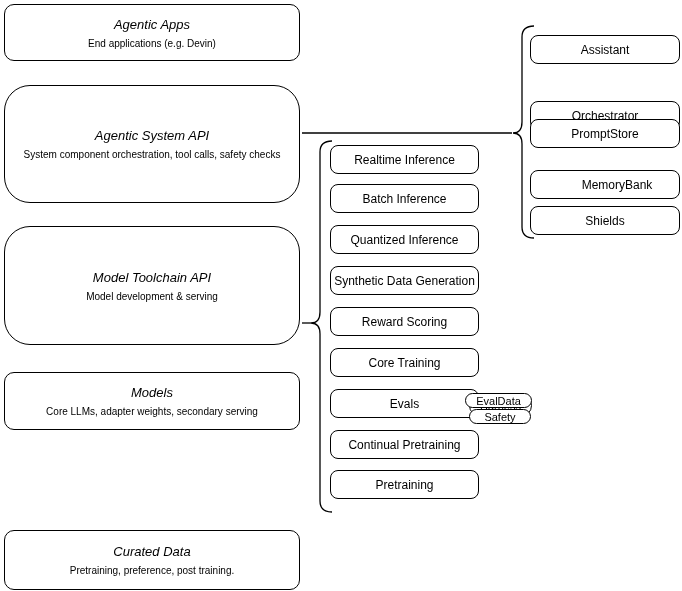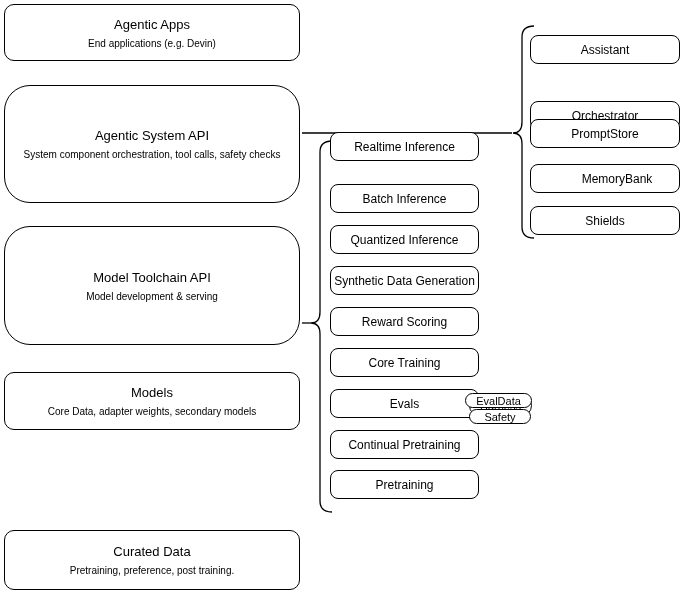--- a/index.html
+++ b/index.html
@@ -23,21 +23,21 @@
     border: 1.3px solid #000000;
     background: #ffffff;
     display: flex;
     flex-direction: column;
     align-items: center;
     justify-content: center;
     text-align: center;
     z-index: 1;
   }
   .lbox { left: 4px; width: 296px; }
-  .title { font-size: 13px; line-height: 17px; }
+  .title { font-size: 13px; line-height: 17px; font-style: italic; }
   .sub { font-size: 10px; line-height: 13px; margin-top: 4px; }
   .mbox {
     left: 330px; width: 149px; height: 29px;
     border-radius: 8px; font-size: 12px;
   }
   .rbox {
     left: 530px; width: 150px; height: 29px;
     border-radius: 8px; font-size: 12px;
   }
   .tag {
@@ -80,30 +80,30 @@
     <div class="sub">System component orchestration, tool calls, safety checks</div>
   </div>
 
   <div class="box lbox" style="top:226px;height:119px;border-radius:26px;">
     <div class="title">Model Toolchain API</div>
     <div class="sub">Model development &amp; serving</div>
   </div>
 
   <div class="box lbox" style="top:372px;height:58px;border-radius:10px;">
     <div class="title">Models</div>
-    <div class="sub">Core Data, adapter weights, secondary models</div>
+    <div class="sub">Core LLMs, adapter weights, secondary serving</div>
   </div>
 
 
   <div class="box lbox" style="top:530px;height:60px;border-radius:10px;">
     <div class="title">Curated Data</div>
     <div class="sub">Pretraining, preference, post training.</div>
   </div>
 
-  <div class="box mbox" style="top:132px;text-align:right;">
+  <div class="box mbox" style="top:145px;text-align:right;">
     <span>Realtime Inference</span>
   </div>
   <div class="box mbox" style="top:184px;">
     <span>Batch Inference</span>
   </div>
   <div class="box mbox" style="top:225px;">
     <span>Quantized Inference</span>
   </div>
   <div class="box mbox" style="top:266px;">
     <span>Synthetic Data Generation</span>
@@ -136,20 +136,20 @@
 
   <div class="box rbox" style="top:35px;">
     <span>Assistant</span>
   </div>
   <div class="box rbox" style="top:77px;margin-top:24px;">
     <span>Orchestrator</span>
   </div>
   <div class="box rbox" style="top:119px;">
     <span>PromptStore</span>
   </div>
-  <div class="box rbox" style="top:164px;padding-left:24px;">
+  <div class="box rbox" style="top:170px;padding-left:24px;">
     <span>MemoryBank</span>
   </div>
   <div class="box rbox" style="top:206px;">
     <span>Shields</span>
   </div>
 
 </div>
 
 </body></html>

